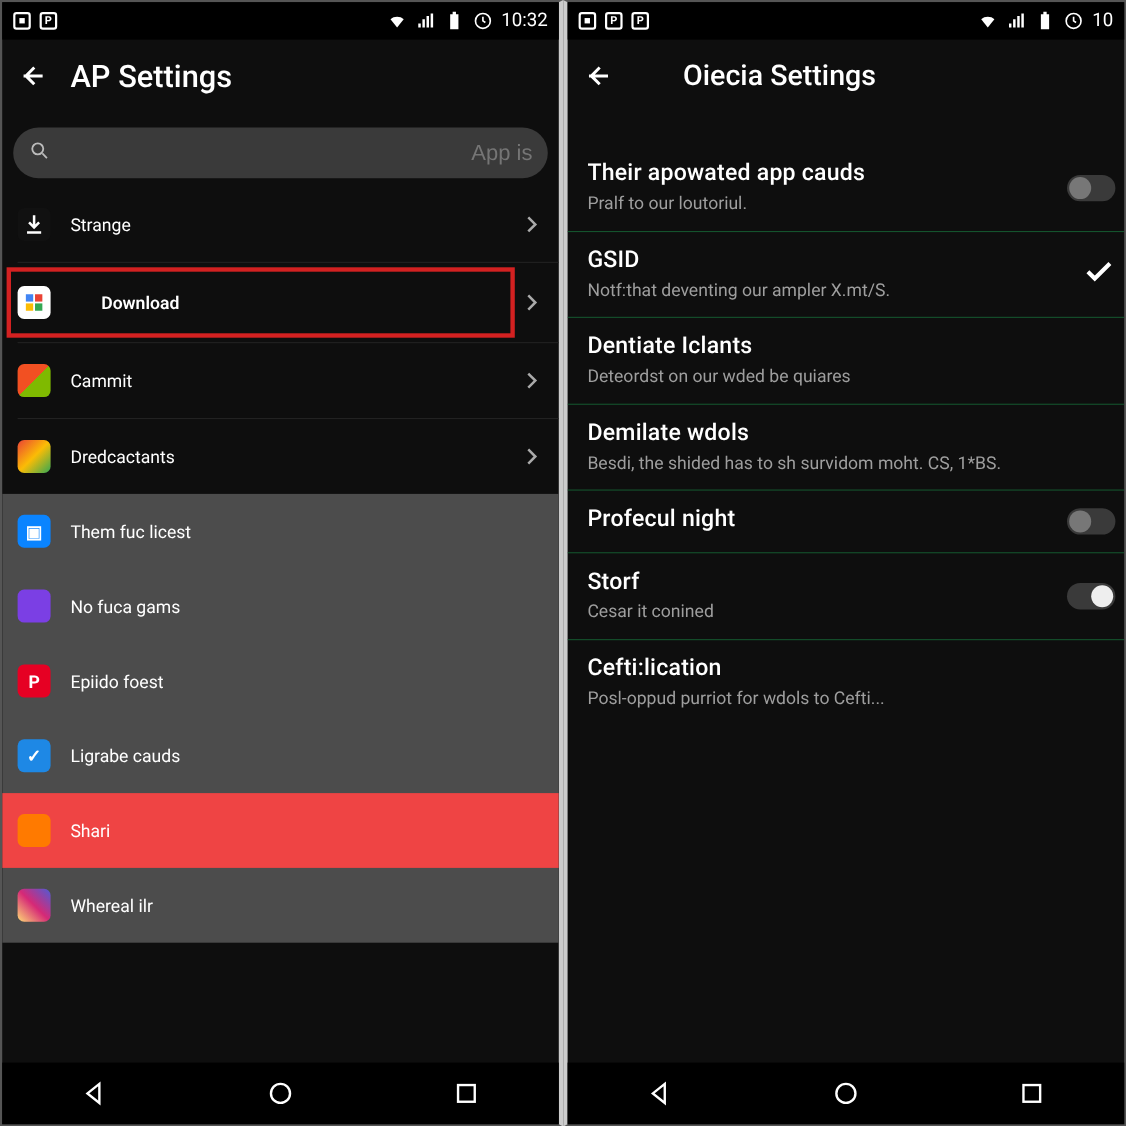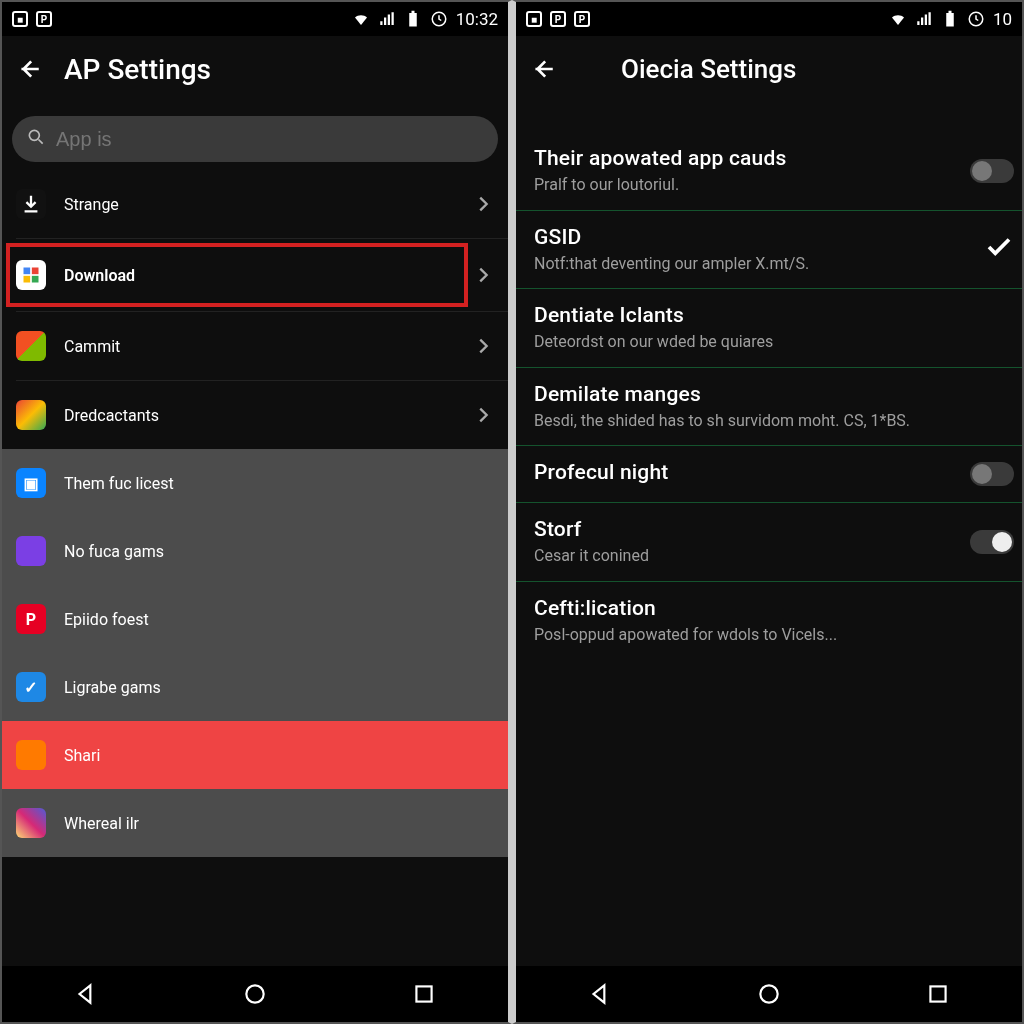--- a/index.html
+++ b/index.html
@@ -19,21 +19,21 @@
   
   .header { height: 66px; display: flex; align-items: center; gap: 18px; padding: 0 10px; }
   .back-btn { width: 34px; height: 34px; display:flex; align-items:center; justify-content:center; }
   .back-btn svg { width: 26px; height: 26px; stroke:#fff; fill:none; stroke-width:2.5; }
   .header-title { font-size: 28px; font-weight: 500; }
   .phone.right .header-title { font-size: 26px; margin-left: 43px; }
 
   
   .searchbar { margin: 14px 10px 8px 10px; background:#3a3a3a; height:46px; border-radius:23px; display:flex; align-items:center; padding:0 14px; gap:10px; }
   .searchbar svg { width:20px; height:20px; stroke:#bbb; fill:none; stroke-width:2; }
-  .searchbar input { flex:1; background:transparent; border:none; color:#ccc; font-size:20px; outline:none; }
+  .searchbar input { flex:1; background:transparent; border:none; color:#ccc; font-size:20px; outline:none;text-align:right; }
 
   
   .list { flex:1; overflow:hidden; }
   .row { display:flex; align-items:center; min-height:68px; padding: 0 14px; position:relative; }
   .row .app-ico { width:30px; height:30px; border-radius:6px; margin-right:18px; display:flex; align-items:center; justify-content:center; font-size:16px; font-weight:bold; }
   .row .label { flex:1; font-size:16px; }
   .row .chev { width:22px; height:22px; }
   .row .chev svg { width:22px; height:22px; stroke:#aaa; fill:none; stroke-width:2.5; }
   .highlight-box { position:absolute; left:4px; right:40px; top:4px; bottom:4px; border:4px solid #d32121; pointer-events:none; }
   .shaded { background:#4c4c4c; }
@@ -133,21 +133,21 @@
               <path d="M12 3v12M7 10l5 5 5-5M5 20h14" stroke="#fff" stroke-width="2.5" fill="none"></path>
             </svg>
         </div>
         <div class="label">Strange</div>
         <span class="chev"><svg viewBox="0 0 24 24">
               <path d="M9 5l7 7-7 7"></path>
             </svg></span>
       </div>
       <div class="divider-thin"></div>
 
-      <div class="row" style="height:72px;">
+      <div class="row" style="height:72px;gap:28px;">
         <div class="highlight-box"></div>
         <div class="app-ico ic-store">
           <svg viewBox="0 0 24 24" width="20" height="20">
               <rect x="3" y="3" width="8" height="8" fill="#4285f4"></rect>
               <rect x="13" y="3" width="8" height="8" fill="#ea4335"></rect>
               <rect x="3" y="13" width="8" height="8" fill="#fbbc05"></rect>
               <rect x="13" y="13" width="8" height="8" fill="#34a853"></rect>
             </svg>
         </div>
         <div class="label" style="font-weight:600;">Download</div>
@@ -182,21 +182,21 @@
         <div class="row">
           <div class="app-ico ic-purple"></div>
           <div class="label">No fuca gams</div>
         </div>
         <div class="row">
           <div class="app-ico ic-pin">P</div>
           <div class="label">Epiido foest</div>
         </div>
         <div class="row">
           <div class="app-ico ic-check">✓</div>
-          <div class="label">Ligrabe gams</div>
+          <div class="label">Ligrabe cauds</div>
         </div>
         <div class="row selected">
           <div class="app-ico ic-orange"></div>
           <div class="label">Shari</div>
         </div>
         <div class="row">
           <div class="app-ico ic-insta"></div>
           <div class="label">Whereal ilr</div>
         </div>
       </div>
@@ -283,21 +283,21 @@
               <path d="M4 12l5 5L20 6"></path>
             </svg></div>
       </div>
 
       <div class="setting">
         <div class="title">Dentiate Iclants</div>
         <div class="sub">Deteordst on our wded be quiares</div>
       </div>
 
       <div class="setting">
-        <div class="title">Demilate manges</div>
+        <div class="title">Demilate wdols</div>
         <div class="sub">Besdi, the shided has to sh survidom moht. CS, 1*BS.</div>
       </div>
 
       <div class="setting">
         <div class="title">Profecul night</div>
         <div class="trail">
             <div class="toggle">
               <div class="knob"></div>
             </div>
           </div>
@@ -308,21 +308,21 @@
         <div class="sub">Cesar it conined</div>
         <div class="trail">
             <div class="toggle on">
               <div class="knob"></div>
             </div>
           </div>
       </div>
 
       <div class="setting" style="border-bottom:none;">
         <div class="title">Cefti:lication</div>
-        <div class="sub">Posl-oppud apowated for wdols to Vicels...</div>
+        <div class="sub">Posl-oppud purriot for wdols to Cefti...</div>
       </div>
 
     </div>
 
     <div class="navbar">
       <div class="nav-btn">
           <svg viewBox="0 0 24 24">
             <path d="M16 4L6 12l10 8z"></path>
           </svg>
         </div>

